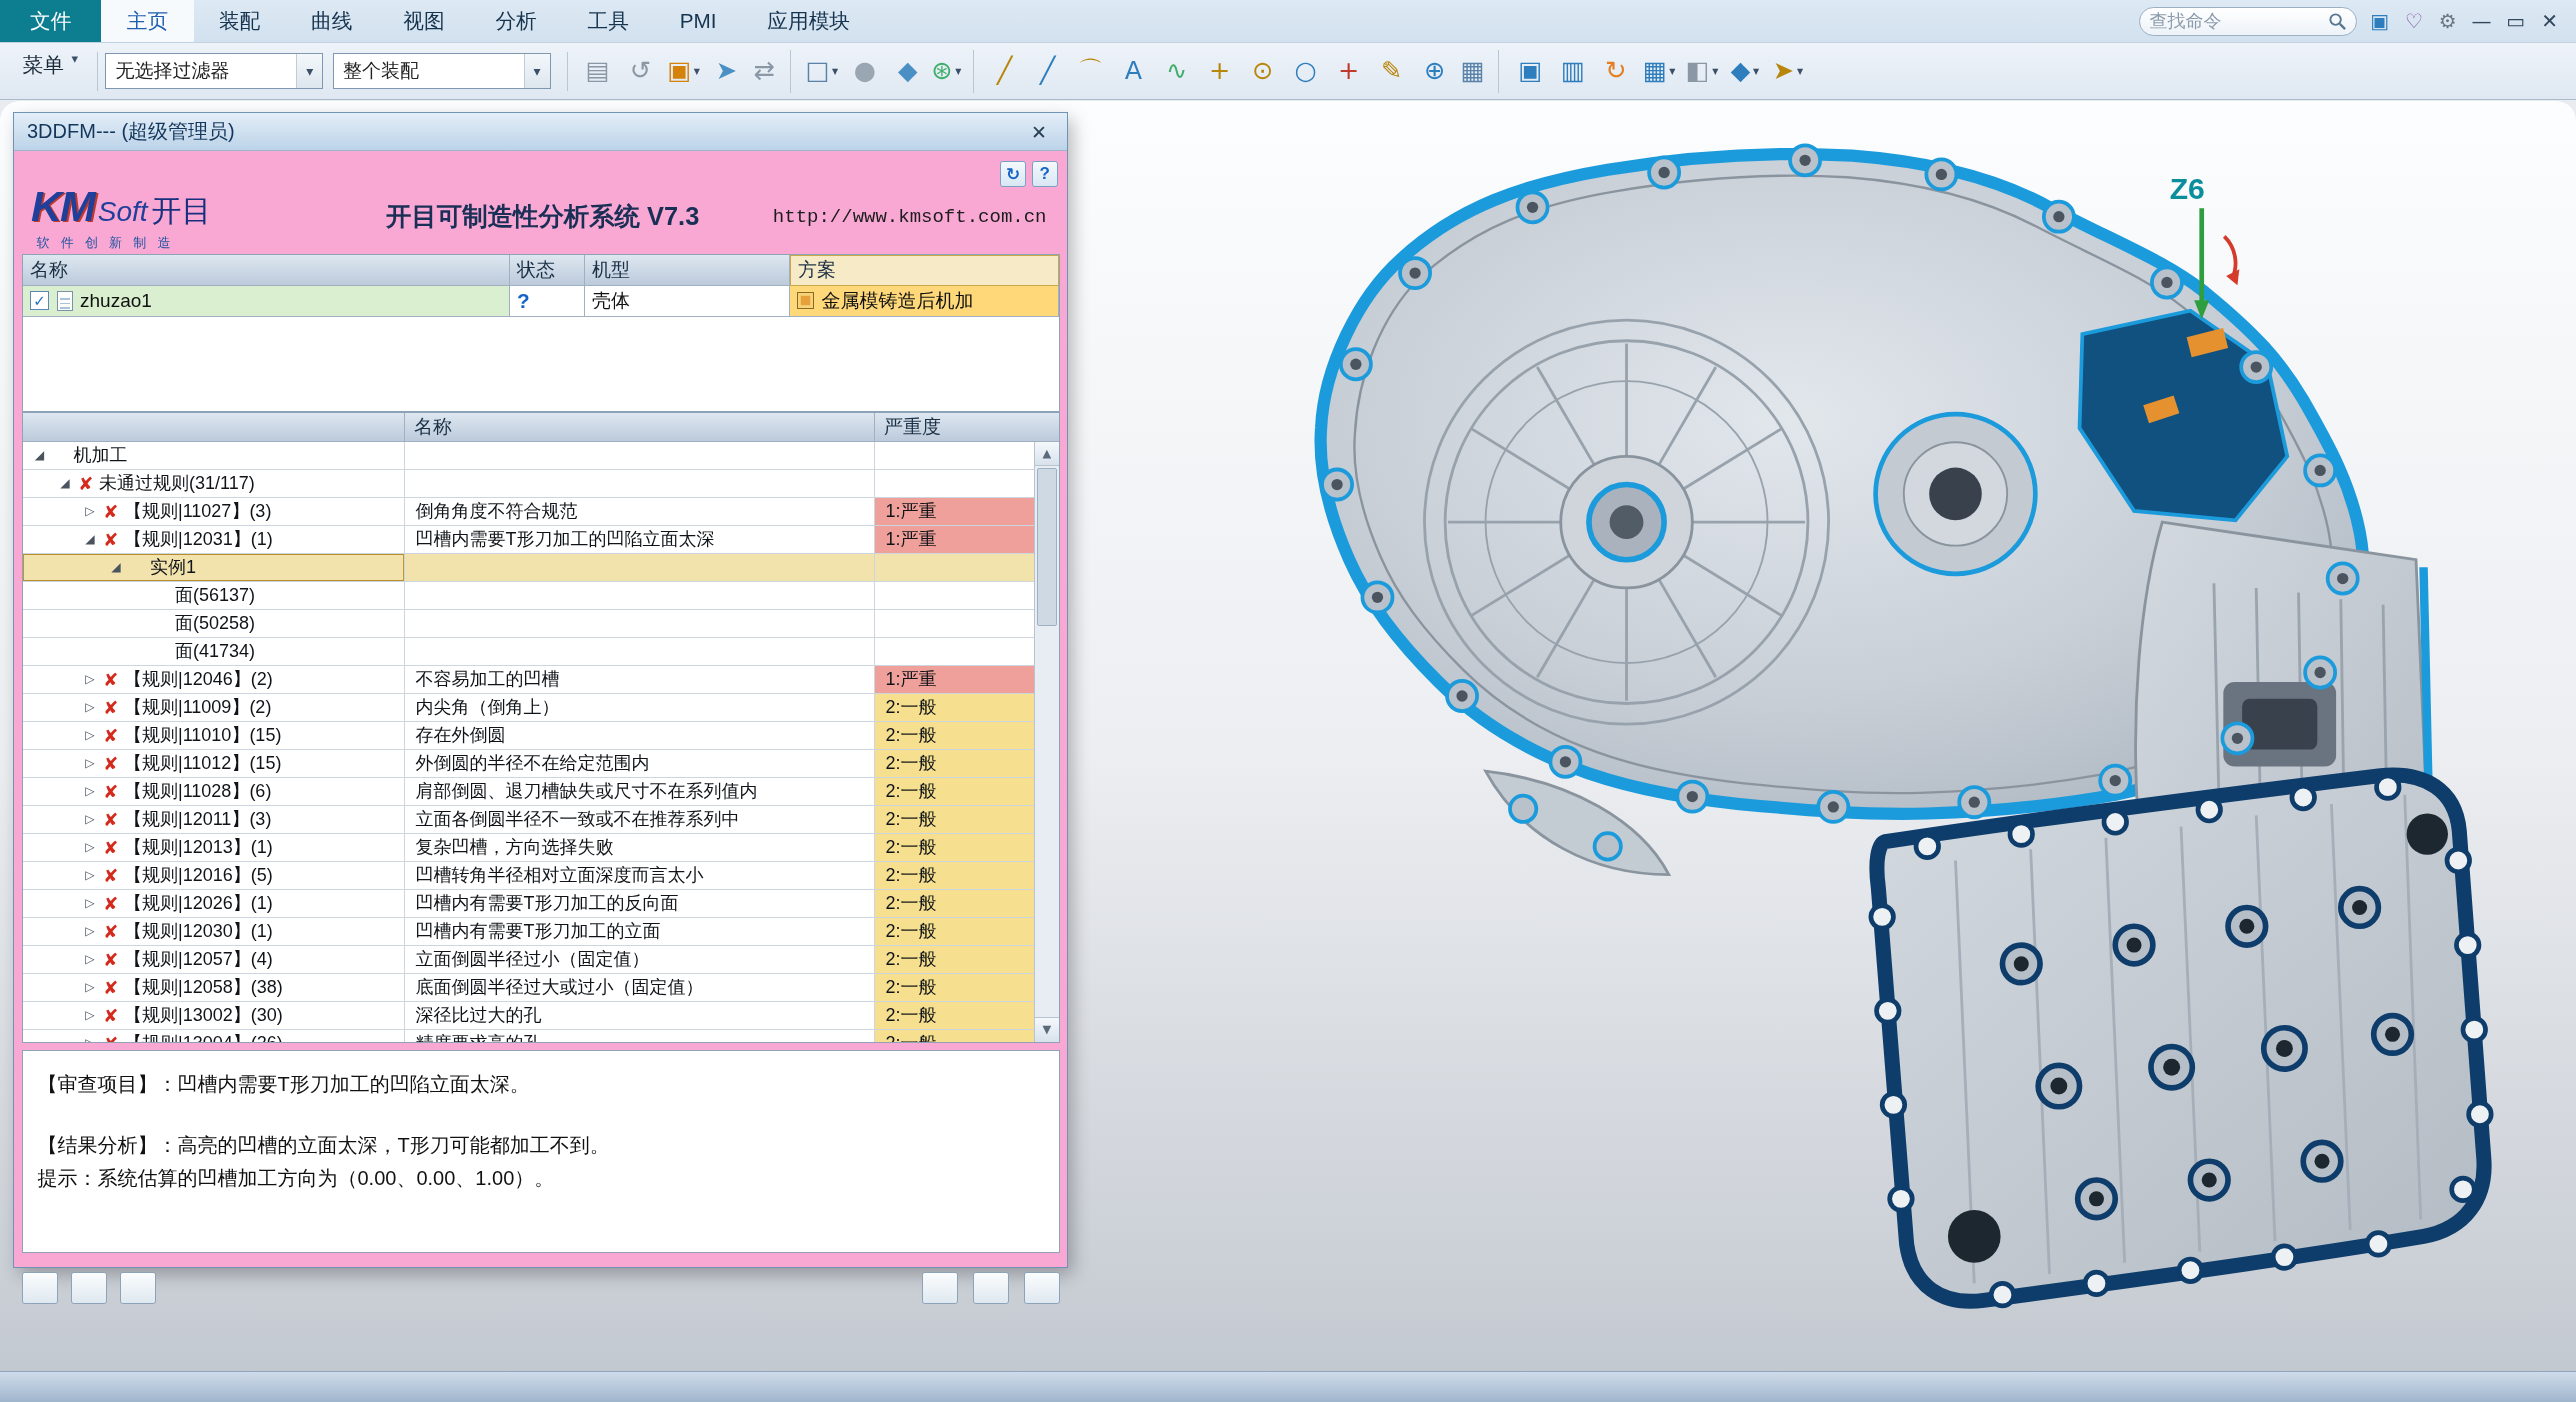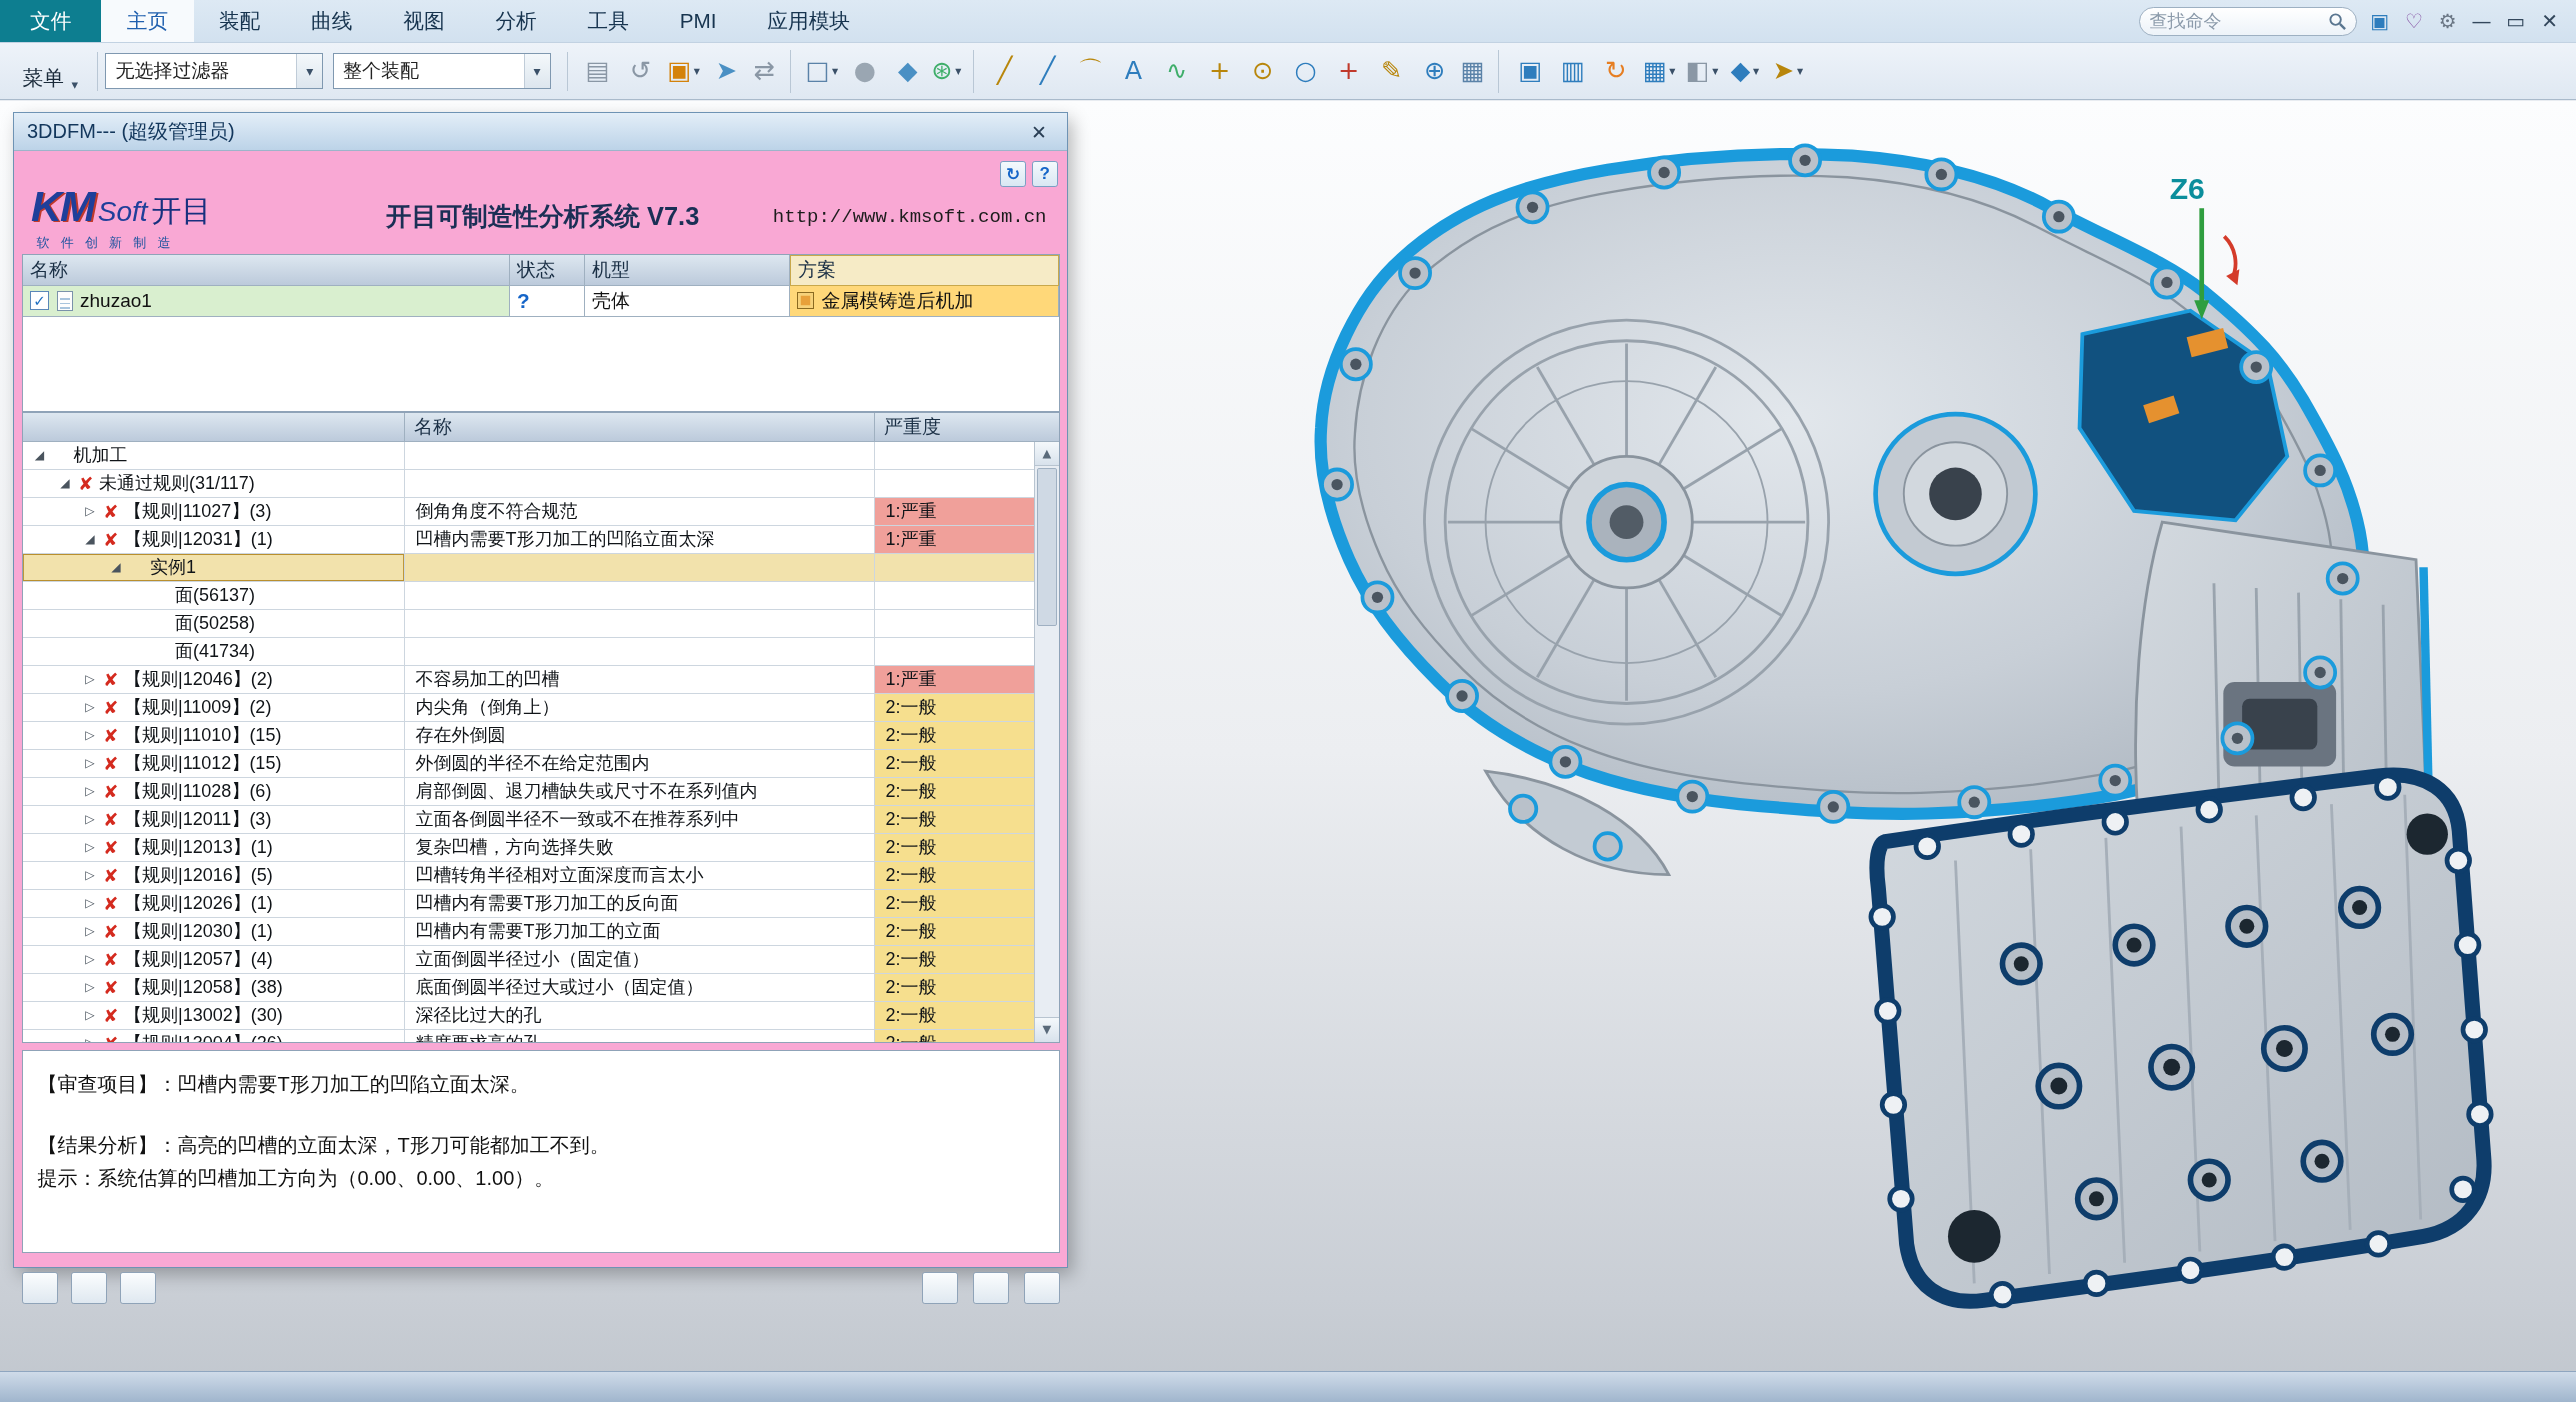--- a/index.html
+++ b/index.html
@@ -19,37 +19,37 @@
     background:linear-gradient(#ffffff,#edf3f9); display:flex; align-items:center; padding:0 9.4px; }
   .search-input { flex:1; border:none; background:transparent; font-size:18px; color:#333; outline:none; width:100%; }
   .search-input::placeholder { color:#8b9aaa; }
   .win-ico { width:34px; height:32px; display:flex; align-items:center; justify-content:center;
     font-size:20px; color:#33475c; border-radius:2.8px; }
 
   
   #toolbar { position:absolute; left:0; top:43px; width:2576px; height:57px;
     background:linear-gradient(#eef3f9,#dfe8f2); border-bottom:0.9px solid #a9bacb;
     display:flex; align-items:center; padding:0 11.3px; z-index:30; }
-  .menu-btn { font-size:20.7px; color:#1a2a3a; display:flex; align-items:flex-end; gap:7.5px; padding:0 11.3px; height:41px; }
+  .menu-btn { font-size:20.7px; color:#1a2a3a; display:flex; align-items:flex-start; gap:7.5px; padding:0 11.3px; height:41px; }
   .menu-btn .caret { font-size:13px; color:#3a5068; }
   .vsep { width:0.9px; height:39px; background:#b9c7d5; margin:0 7.5px; }
   .combo { width:218px; height:36px; background:#ffffff; border:0.9px solid #7f98b0;
     display:flex; align-items:center; padding-left:9.4px; font-size:19px; color:#222; margin-right:9.4px; }
   .combo .caret-box { margin-left:auto; width:26px; height:100%; border-left:0.9px solid #c0ccd8;
     display:flex; align-items:center; justify-content:center; color:#3a5068; font-size:14px;
     background:linear-gradient(#f4f8fb,#dde6ee); }
   .tbico { min-width:43px; height:43px; display:flex; align-items:center; justify-content:center;
     border-radius:2.8px; padding:0 1.9px; }
   .tbico .glyph { font-size:25.4px; line-height:1; }
   .tbico .caret { font-size:12.2px; color:#3a5068; margin-left:2.8px; }
   .tbico.grp-end { margin-right:9.4px; border-right:0.9px solid #b9c7d5; padding-right:11.3px; border-radius:0; }
 
   
   #viewport { position:absolute; left:0; top:101px; width:2576px; height:1302px;
-    background:linear-gradient(180deg,#fcfdfe 0%,#eceef1 50%,#c9ced5 92%,#c0c6cd 100%); z-index:1; }
+    background:linear-gradient(180deg,#fcfdfe 0%,#eceef1 50%,#c9ced5 92%,#c0c6cd 100%); z-index:1;border-radius:20px; }
   #bottom-strip { position:absolute; left:0; bottom:0; width:2576px; height:32px;
     background:linear-gradient(#cfdbe9,#9eb4cc); border-top:0.9px solid #8fa6c0; }
   #model-svg { position:absolute; left:1081px; top:17px; }
 
   
   #dfm-dialog { position:absolute; left:13px; top:112px; width:1055px; height:1156px;
     background:#f9a8d4; border:0.9px solid #6e93b4; box-shadow:4.7px 6.6px 17px rgba(0,0,0,.28); z-index:40; }
   .dlg-title { height:38px; background:linear-gradient(#e3eef8,#bcd3e8); display:flex; align-items:center;
     padding:0 13px; font-size:20px; color:#13375c; border-bottom:0.9px solid #9db4ca; }
   .dlg-close { margin-left:auto; width:30px; height:28px; display:flex; align-items:center; justify-content:center;

